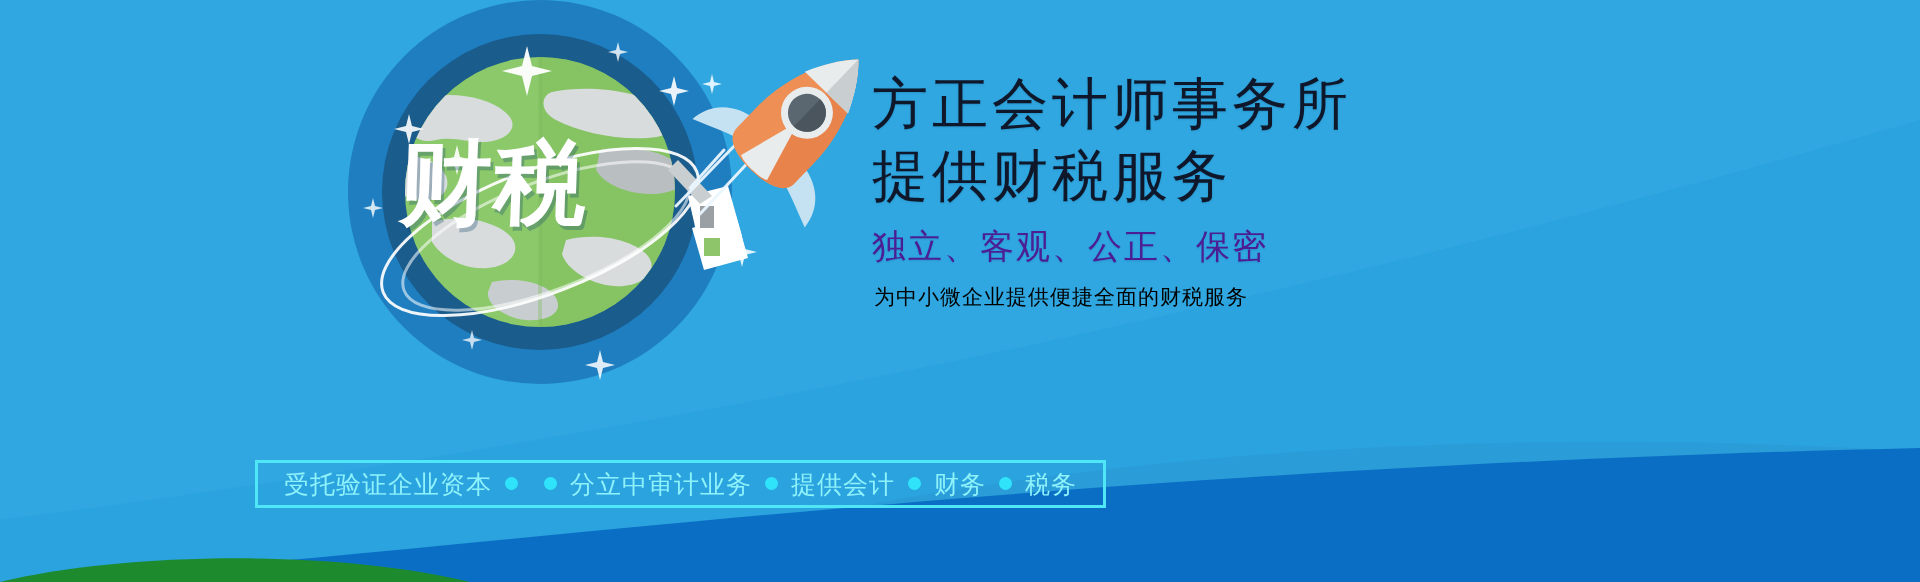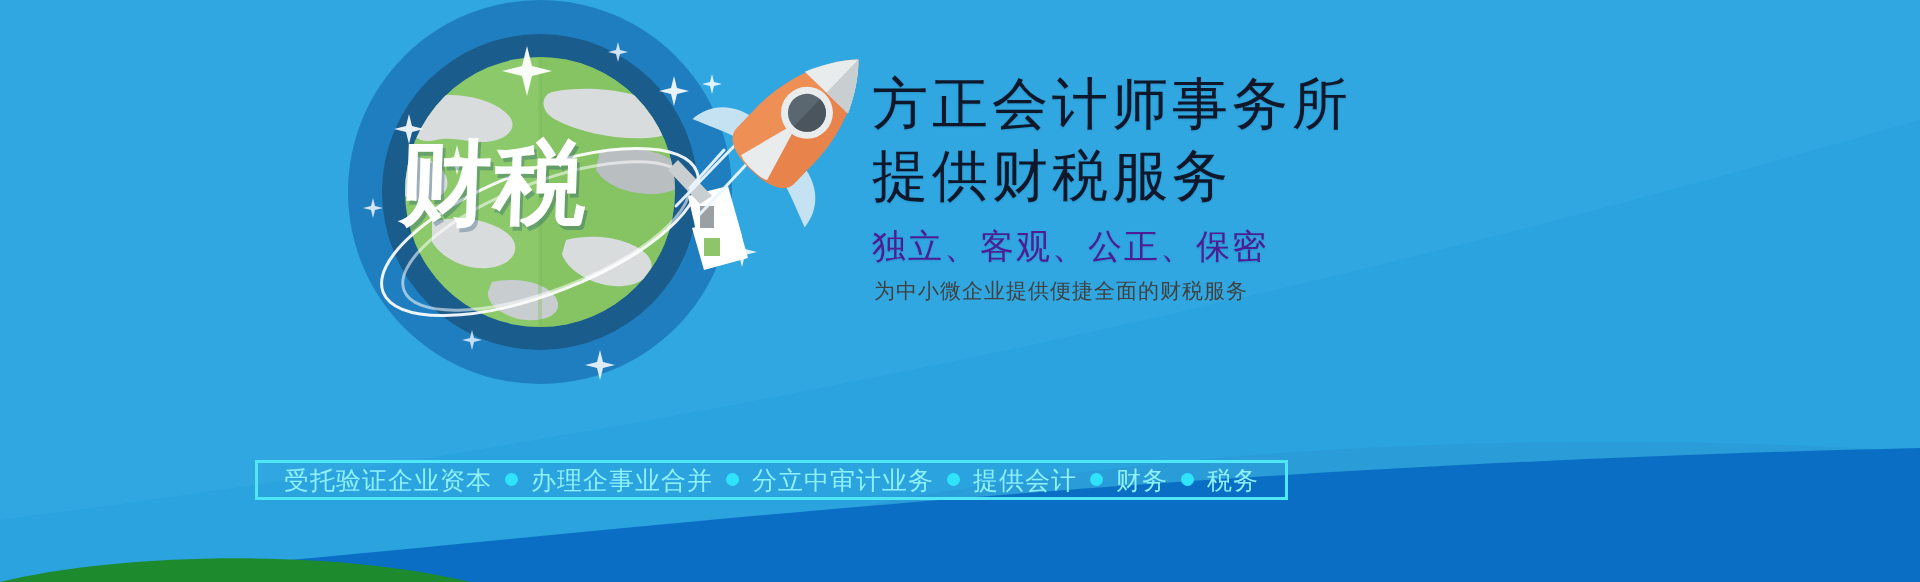--- a/index.html
+++ b/index.html
@@ -27,31 +27,31 @@
   }
   .line2{}
   .line3{
     font-size:34px; line-height:56px; font-weight:300;
     letter-spacing:2px; color:#4c1d95; white-space:nowrap;
     margin-top:6px;
     text-shadow:0 1px 2px rgba(0,60,110,.18);
   }
   .line4{
     font-size:21px; line-height:34px; font-weight:400;
-    letter-spacing:1px; color:#404040; white-space:nowrap;
-    margin-left:2px;
+    letter-spacing:1px; color:#000000; white-space:nowrap;
+    margin-top:6px; margin-left:2px;
   }
 
   
   #servicebar{
     position:absolute; left:255px; top:460px; z-index:45;
     border:3px solid #4fe6f5;
     padding:12px 26px 13px 26px;
     box-sizing:border-box;
-    height:40px;
+    height:48px;
     display:flex; align-items:center;
   }
   #servicelist{
     display:flex; align-items:center; white-space:nowrap;
     font-size:25px; line-height:28px; letter-spacing:1px;
     color:#8ef2fb; font-weight:300;
   }
   .svc-item{color:#8ef2fb;}
   .svc-dot{
     display:inline-block;width:13px;height:13px;border-radius:50%;
@@ -188,21 +188,20 @@
     <div class="line1">方正会计师事务所</div>
     <div class="line2">提供财税服务</div>
     <div class="line3">独立、客观、公正、保密</div>
     <div class="line4">为中小微企业提供便捷全面的财税服务</div>
   </div>
 
   <div id="servicebar">
     <div id="servicelist">
         <span class="svc-item">受托验证企业资本</span>
         <span class="svc-dot"></span>
-        <span class="svc-item">办理企事业合并</span>
         <span class="svc-dot"></span>
         <span class="svc-item">分立中审计业务</span>
         <span class="svc-dot"></span>
         <span class="svc-item">提供会计</span>
         <span class="svc-dot"></span>
         <span class="svc-item">财务</span>
         <span class="svc-dot"></span>
         <span class="svc-item">税务</span>
       </div>
   </div>

